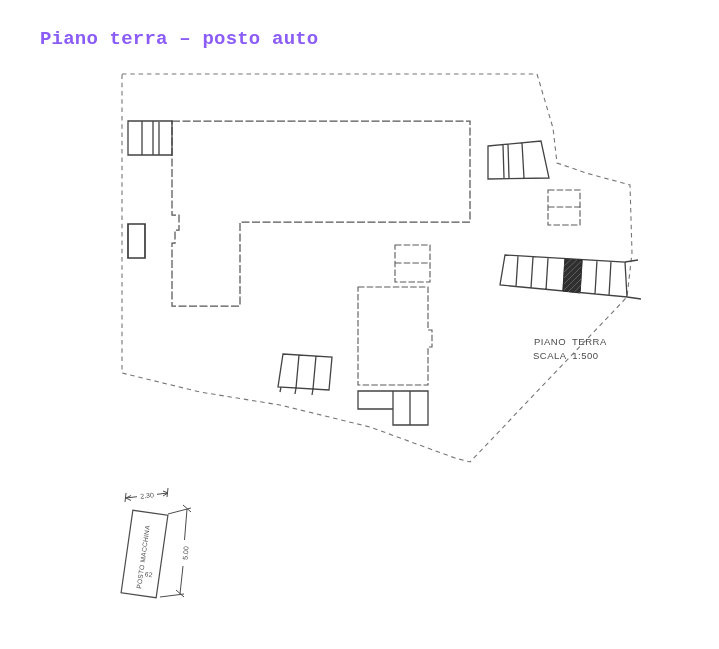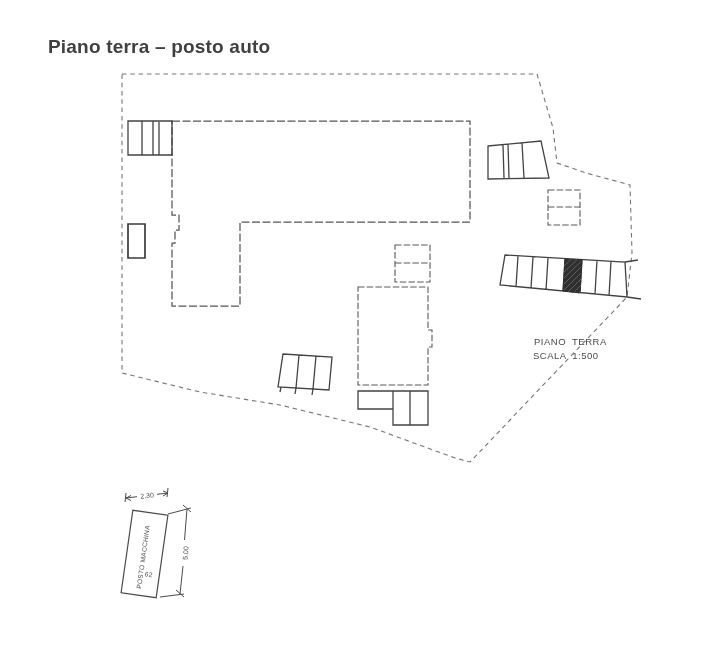--- a/index.html
+++ b/index.html
@@ -7,26 +7,26 @@
     width:719px;height:649px;
     background:#ffffff;
     position:relative;
     overflow:hidden;
     font-family:"Liberation Sans", sans-serif;
   }
   .page{position:absolute;inset:0;}
   h1.doc-title{
     position:absolute;
     left:40px;top:28px;
-    margin:8px;
+    margin:0;
     font-size:19px;
     font-weight:bold;
-    color:#404040;
+    color:#8b5cf6;
     letter-spacing:0.2px;
-    font-family:Liberation Sans, sans-serif;
+    font-family:Liberation Mono, monospace;
   }
   svg.plan{position:absolute;left:0;top:0;}
   .boundary{fill:none;stroke:#767676;stroke-width:1.1;stroke-dasharray:4.5 3.8;}
   .building{fill:none;stroke:#565656;stroke-width:1.25;stroke-dasharray:8 2.5;}
   .block{fill:none;stroke:#434343;stroke-width:1.3;}
   .block-light{fill:none;stroke:#5a5a5a;stroke-width:1.1;stroke-dasharray:6.5 2.2;}
   .thickrect{fill:none;stroke:#3b3b3b;stroke-width:1.7;}
   .hatch-line{stroke:#8d8d8d;stroke-width:0.6;opacity:0.85;}
   .plan-text{
     font-family:"Liberation Sans", sans-serif;

